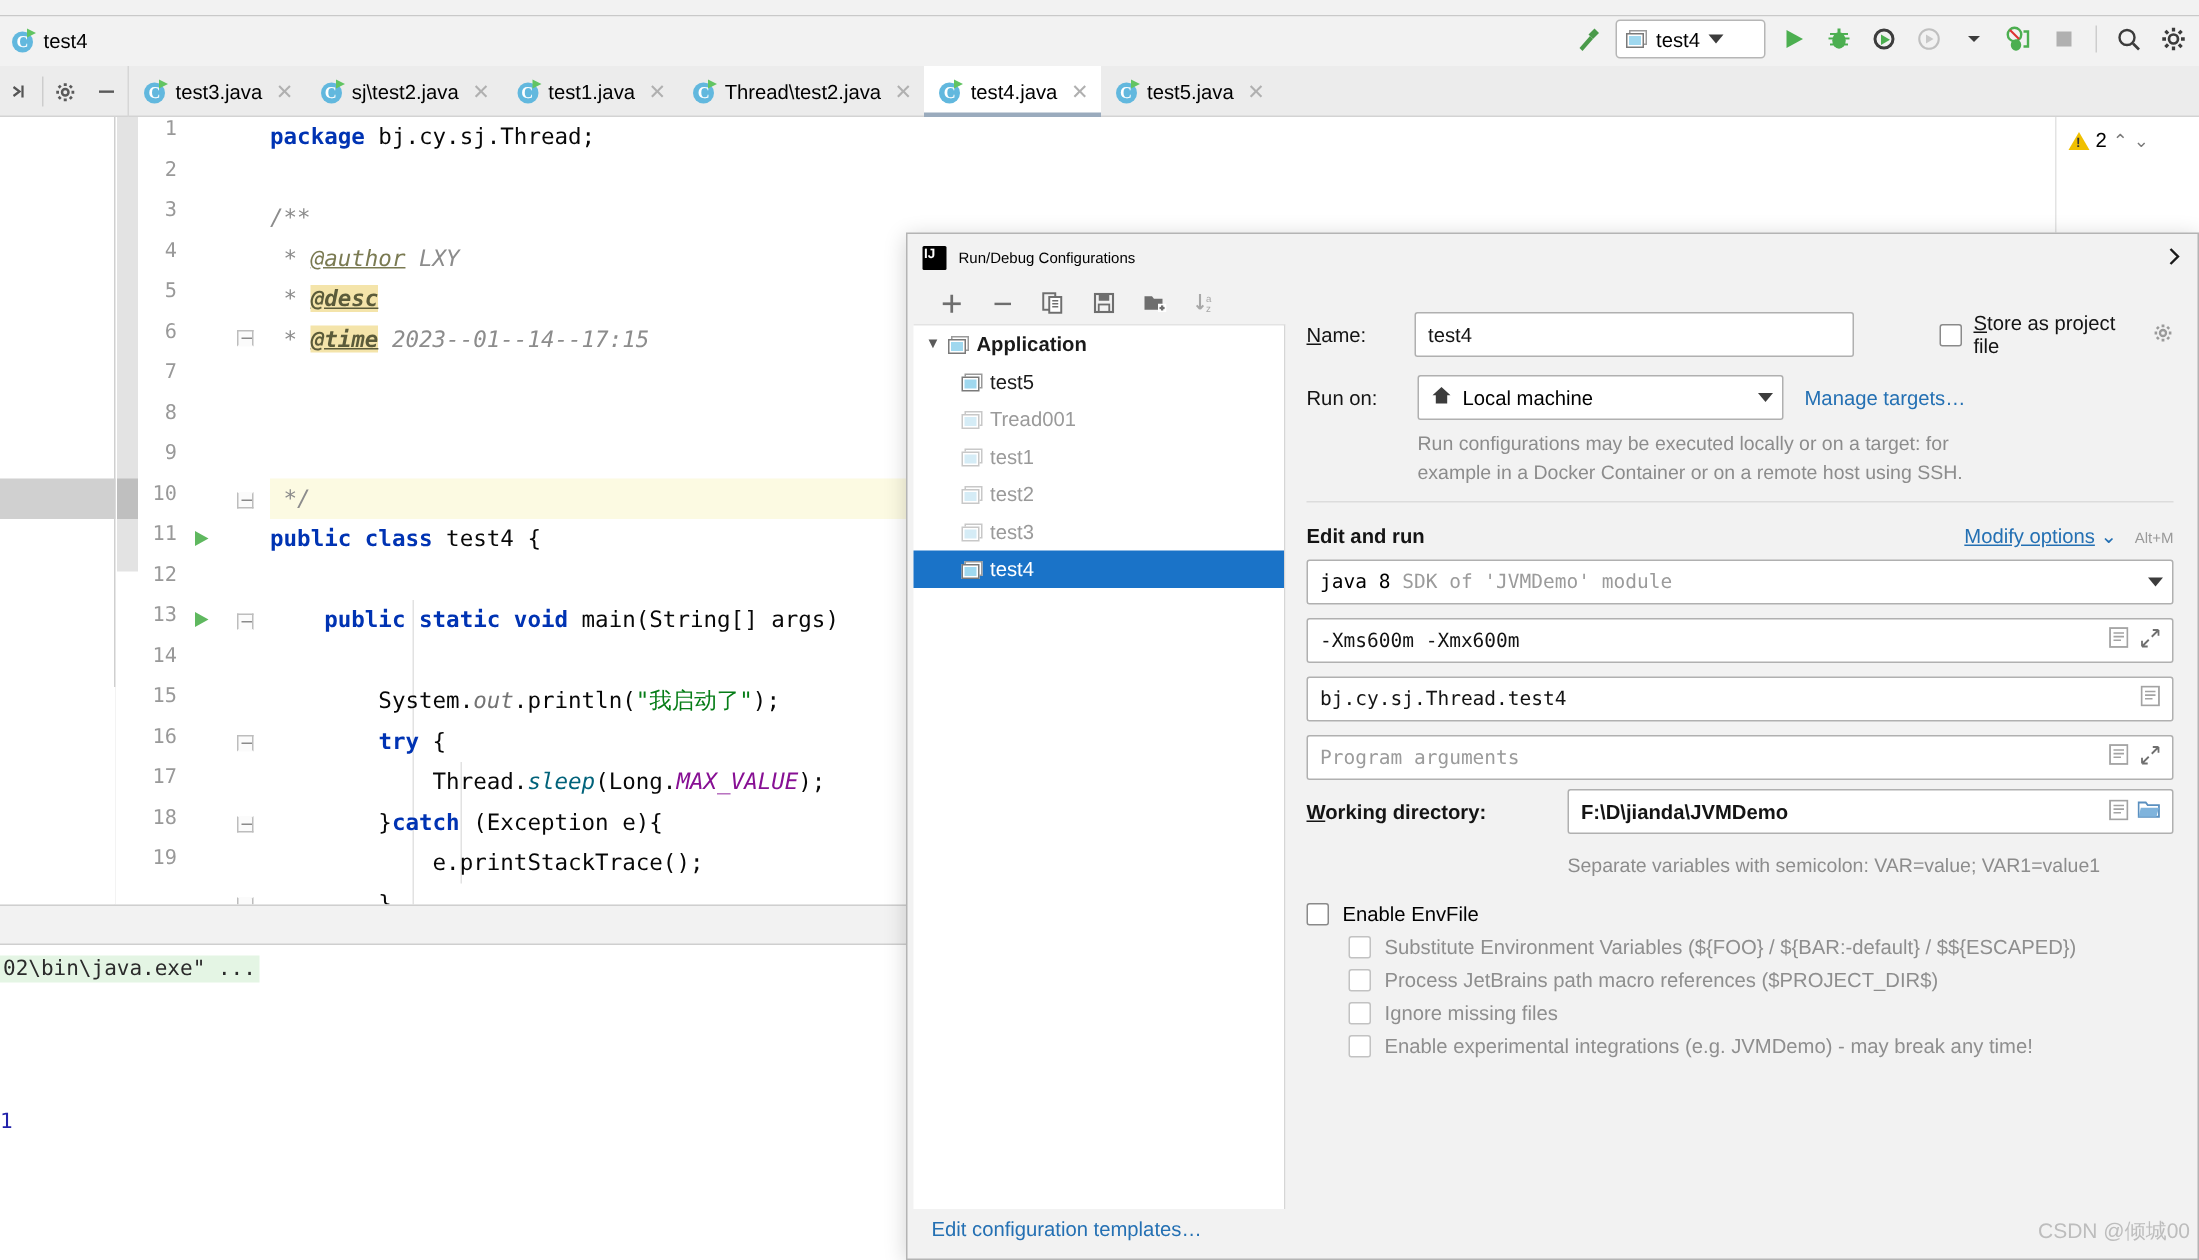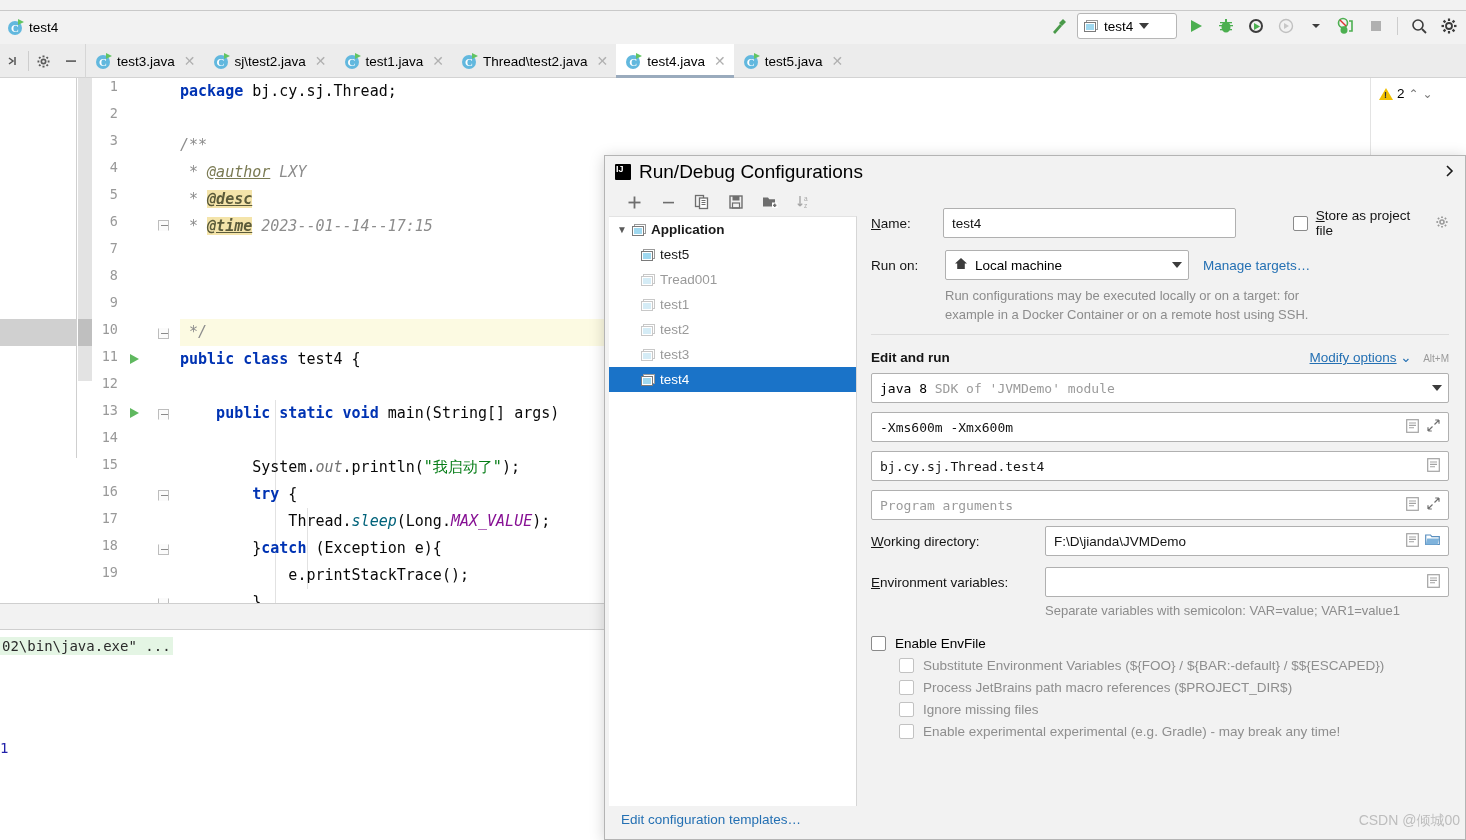--- a/index.html
+++ b/index.html
@@ -204,21 +204,21 @@
 
   
   .dialog {
     position: absolute; left: 604px; top: 155px; width: 862px; height: 685px;
     background: #f2f2f2; border: 1px solid #b4b4b4;
     box-shadow: 0 2px 14px rgba(0,0,0,0.18);
   }
   .dlg-title {
     position: absolute; left: 0; top: 0; width: 862px; height: 32px;
     display: flex; align-items: center; gap: 8px; padding-left: 10px;
-    font-size: 19px; color: #000;
+    font-size: 10px; color: #000;
   }
   .ij-logo {
     width: 16px; height: 16px; background: #000000; position: relative;
     border-radius: 1px;
   }
   .ij-logo:after {
     content: "IJ"; position: absolute; left: 1px; top: 0px;
     color: #ffffff; font-size: 9px; font-weight: bold;
     font-family: "Liberation Sans", sans-serif;
   }
@@ -821,53 +821,41 @@
           <span class="expand">
             <svg width="13" height="13" viewBox="0 0 13 13">
               <path d="M12 1 L7.5 5.5 M12 1 H8.2 M12 1 V4.8" stroke="#6f6f6f" stroke-width="1.2" fill="none"></path>
               <path d="M1 12 L5.5 7.5 M1 12 H4.8 M1 12 V8.2" stroke="#6f6f6f" stroke-width="1.2" fill="none"></path>
             </svg>
           </span>
         </span>
       </div>
 
 
-      <div class="row" style="margin-bottom:11px;">
+      <div class="row" style="margin-bottom:11px;font-weight:bold;">
         <span class="lbl" style="width:174px;"><span class="u">W</span>orking directory:</span>
         <div class="txtin" style="width:404px;justify-content:space-between;">
           <span>F:\D\jianda\JVMDemo</span>
           <span style="display:flex;align-items:center;">
             <span class="fldicon">
               <svg width="13" height="14" viewBox="0 0 13 14">
                 <rect x="0.7" y="0.7" width="11.6" height="12.6" fill="none" stroke="#a3a3a3" stroke-width="1.2"></rect>
                 <path d="M3 4 H10 M3 6.4 H10 M3 8.8 H8" stroke="#a3a3a3" stroke-width="1.1"></path>
               </svg>
             </span>
             <span class="folder-ic">
               <svg width="15" height="13" viewBox="0 0 15 13">
                 <path d="M0.7 2 H5.5 L6.8 3.7 H14.3 V11.5 H0.7 Z" fill="none" stroke="#5a8fbf" stroke-width="1.2"></path>
                 <path d="M2.2 5.5 H14.3 L12.6 11.5 H0.7 Z" fill="#7fb3dc"></path>
               </svg>
             </span>
           </span>
         </div>
       </div>
 
-      <div class="row" style="margin-bottom:4px;">
-        <span class="lbl" style="width:174px;"><span class="u">E</span>nvironment variables:</span>
-        <div class="txtin" style="width:404px;justify-content:flex-end;">
-          <span style="flex:1;"></span>
-          <span class="fldicon">
-            <svg width="13" height="14" viewBox="0 0 13 14">
-              <rect x="0.7" y="0.7" width="11.6" height="12.6" fill="none" stroke="#a3a3a3" stroke-width="1.2"></rect>
-              <path d="M3 4 H10 M3 6.4 H10 M3 8.8 H8" stroke="#a3a3a3" stroke-width="1.1"></path>
-            </svg>
-          </span>
-        </div>
-      </div>
 
       <div class="hintline" style="margin-left:174px;margin-bottom:16px;">Separate variables with semicolon: VAR=value; VAR1=value1</div>
 
       <div class="chk-row">
         <span class="cbox"></span>
         <span>Enable EnvFile</span>
       </div>
       <div id="envopts-host">
           <div class="chk-row sub">
             <span class="cbox dim"></span>
@@ -876,21 +864,21 @@
           <div class="chk-row sub">
             <span class="cbox dim"></span>
             <span>Process JetBrains path macro references ($PROJECT_DIR$)</span>
           </div>
           <div class="chk-row sub">
             <span class="cbox dim"></span>
             <span>Ignore missing files</span>
           </div>
           <div class="chk-row sub">
             <span class="cbox dim"></span>
-            <span>Enable experimental experimental (e.g. Gradle) - may break any time!</span>
+            <span>Enable experimental integrations (e.g. JVMDemo) - may break any time!</span>
           </div>
         </div>
 
     </div>
   </div>
 
   <div class="watermark">CSDN @倾城00</div>
 
 </div>
 

